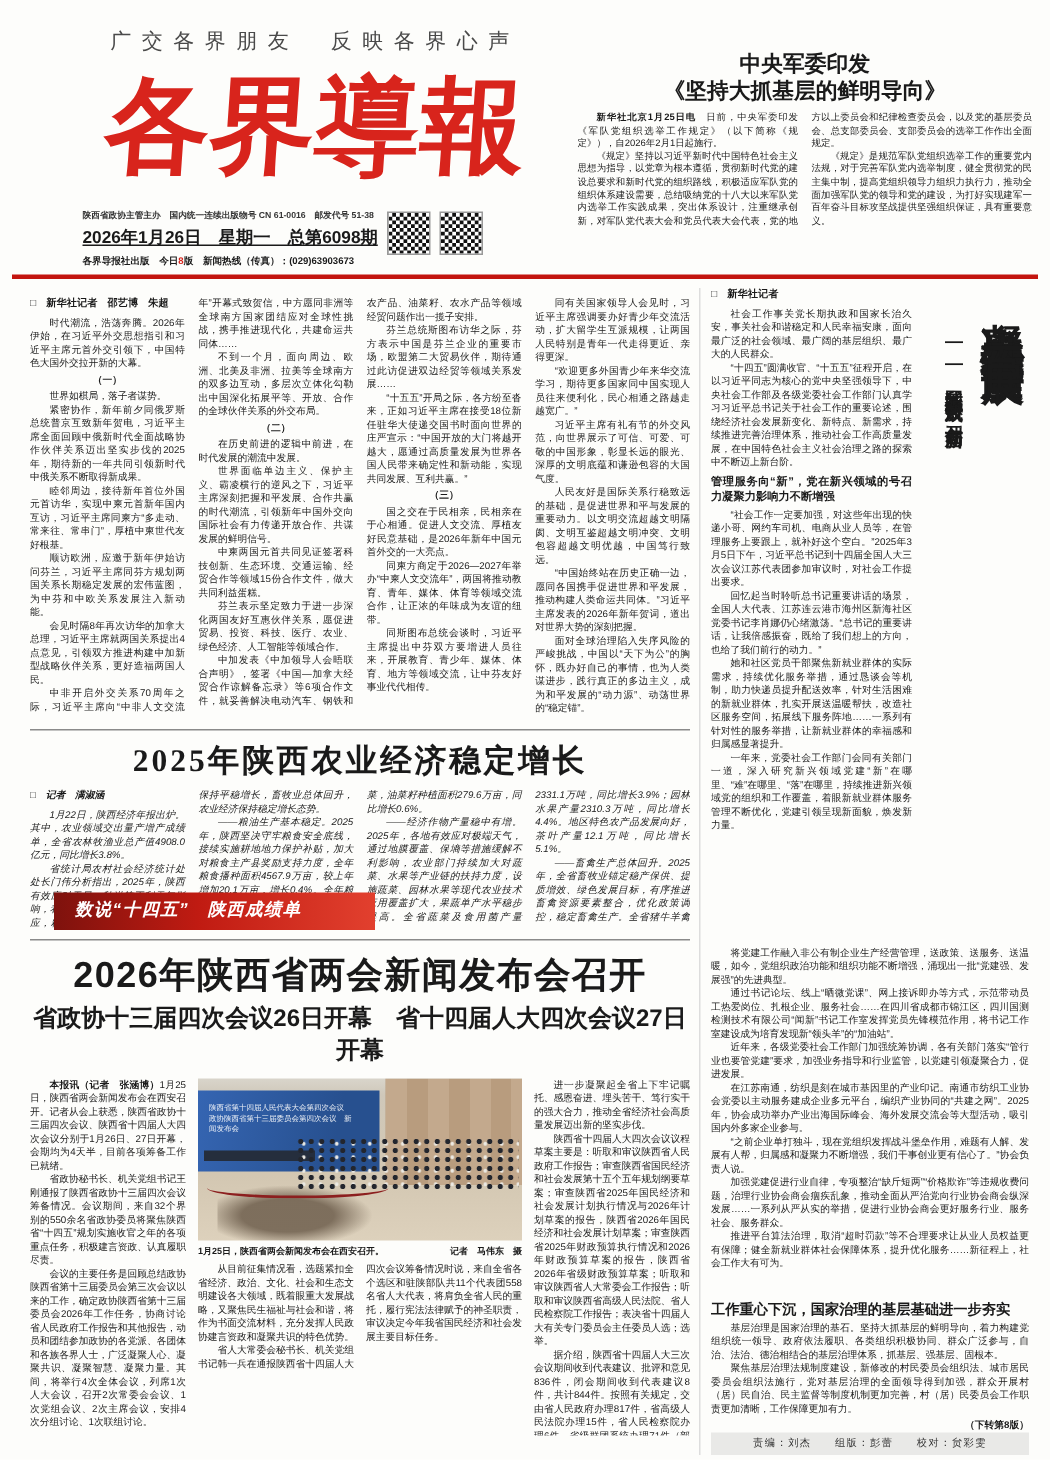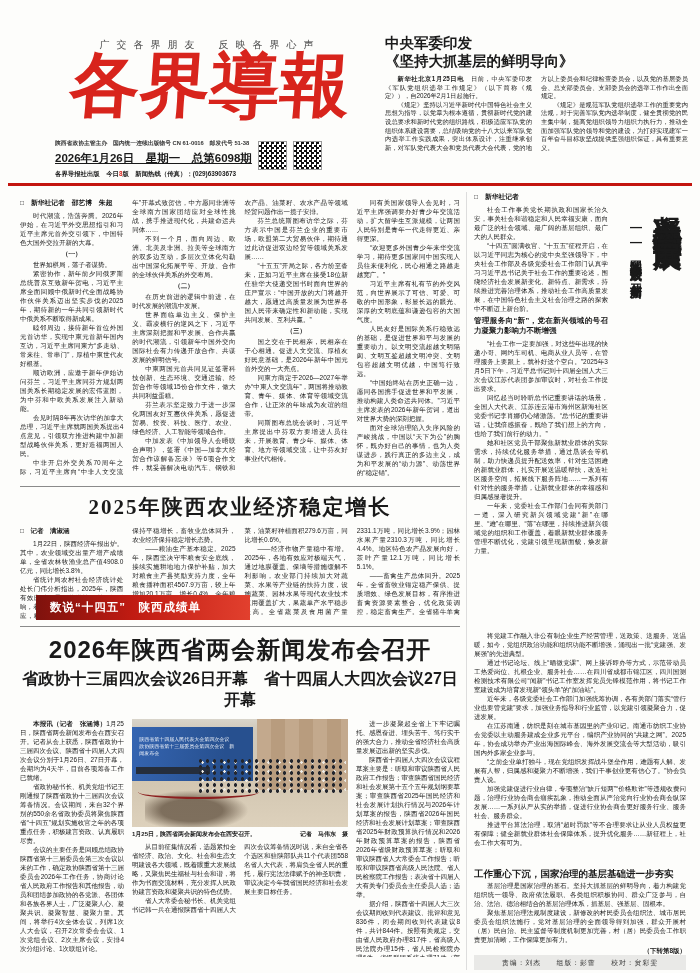--- a/index.html
+++ b/index.html
@@ -1,54 +1,54 @@
 <!DOCTYPE html>
 <html><head>
 <meta charset="utf-8">
 <style>
   html,body{margin:0;padding:0;}
   #page{position:relative;width:700px;height:973px;background:#fdfdfb;overflow:hidden;
         font-family:"Liberation Sans",sans-serif;color:#1a1a1a;}
   
-  .slogan{position:absolute;left:60px;top:38px;width:300px;text-align:center;
-          font-family:"Liberation Serif",serif;font-size:10px;letter-spacing:7px;color:#4a4a4a;}
+  .slogan{position:absolute;left:60px;top:19px;width:300px;text-align:center;
+          font-family:"Liberation Serif",serif;font-size:14px;letter-spacing:7px;color:#4a4a4a;}
   .paper-title{position:absolute;left:40px;top:40px;width:340px;text-align:center;
           font-family:"Liberation Serif",serif;font-size:70px;line-height:1.3;font-weight:900;
           color:#d8241c;transform:skewX(-4deg);}
   .mast-info{position:absolute;left:55px;top:139px;width:200px;}
   .reg-line{font-size:5.8px;color:#333;white-space:nowrap;font-weight:700;}
   .date-line{font-size:11.5px;font-weight:900;margin-top:3px;white-space:nowrap;text-decoration:underline;}
   .pub-line{font-size:6.4px;margin-top:4px;white-space:nowrap;font-weight:700;}
   .pub-line .red{color:#d8241c;}
   .qr-wrap{position:absolute;left:258px;top:141px;display:flex;gap:6px;}
   .qr{width:27px;height:27px;border:1px solid #999;
       background-image:repeating-conic-gradient(#111 0% 25%,#fff 0% 50%);background-size:5px 5px;}
   .mil{position:absolute;left:385px;top:34px;width:303px;height:148px;overflow:hidden;}
-  .mil-title{font-size:14.5px;font-weight:900;line-height:18px;}
+  .mil-title{font-size:14.5px;font-weight:900;text-align:center;line-height:18px;}
   .mil-body{margin-top:5px;height:102px;overflow:hidden;column-count:2;column-gap:9px;
             font-size:6.3px;line-height:8.6px;text-align:justify;}
   .red-rule{position:absolute;left:8px;top:183px;width:684px;height:3px;background:#c3150f;}
   
   .para{margin:0;text-indent:2em;}
   .marker{text-indent:0;text-align:center;font-weight:700;margin:2px 0;}
   .subh{text-indent:0;font-weight:700;margin:3px 0;}
   .endnote{text-indent:0;text-align:right;font-weight:700;}
   .byline{font-weight:700;margin-bottom:4px;}
   
   .main-left{position:absolute;left:20px;top:192px;width:440px;}
   .xi-headline{font-size:28px;font-weight:900;text-align:center;letter-spacing:1px;line-height:34px;}
   .xi-cols{margin-top:6px;column-count:4;column-gap:9px;font-size:6.5px;line-height:9px;
            text-align:justify;height:282px;overflow:hidden;}
   .xi-cols .byline{font-size:6.8px;}
   .divider{border-top:1px solid #8a8a8a;margin-top:6px;}
   .agri{margin-top:6px;}
   .agri-headline{font-family:"Liberation Serif",serif;font-size:21px;font-weight:700;
                  text-align:center;letter-spacing:2px;}
   .agri-cols{position:relative;margin-top:5px;column-count:4;column-gap:9px;
-             font-size:6.5px;line-height:9px;text-align:justify;height:94px;overflow:hidden;}
+             font-size:6.5px;line-height:9px;text-align:justify;height:94px;overflow:hidden;font-style:italic;}
   .statbox{position:absolute;left:16px;bottom:0;width:200px;height:25px;line-height:25px;
            background:linear-gradient(90deg,#7e120d,#c01b12 45%,#e2402e);color:#fff;
            font-weight:700;font-size:11.5px;padding-left:14px;letter-spacing:1px;}
   .lh{margin-top:7px;}
   .lh-headline{font-size:24px;font-weight:900;text-align:center;letter-spacing:1px;}
   .lh-subtitle{font-size:16px;font-weight:700;text-align:center;margin-top:3px;}
   .lh-body{display:flex;gap:8px;margin-top:8px;height:238px;}
   .lh-col{width:104px;font-size:6.5px;line-height:9px;text-align:justify;overflow:hidden;}
   .lh-mid{width:216px;}
   .caption-row{display:flex;justify-content:space-between;font-size:6px;margin:3px 0;font-weight:700;}

